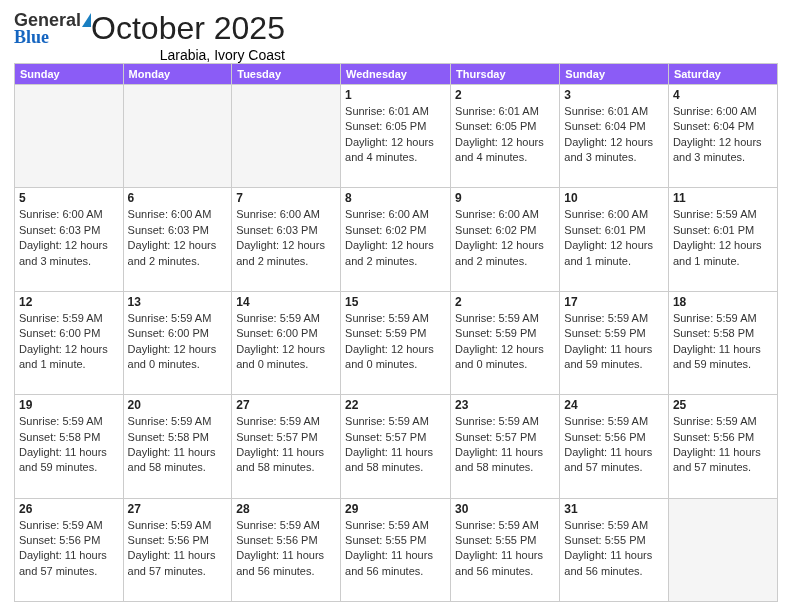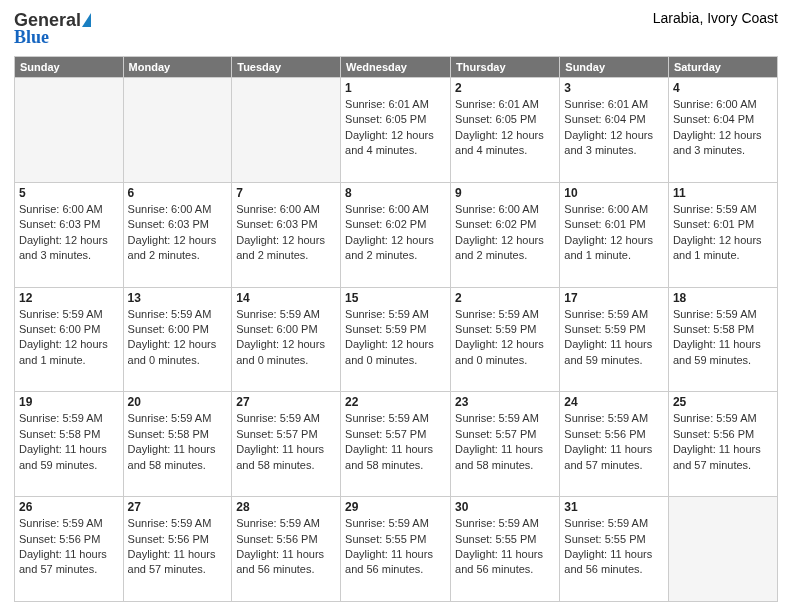--- a/index.html
+++ b/index.html
@@ -12,23 +12,21 @@
     }
     .page {
       width: 792px;
       height: 612px;
       padding: 10px 14px;
       display: flex;
       flex-direction: column;
     }
     .header {
       display: flex;
-      justify-content: space-between;
       align-items: flex-start;
-      margin-bottom: 8px;
     }
     .logo {
       display: flex;
       flex-direction: column;
       align-items: flex-start;
     }
     .logo-text {
       font-size: 18px;
       font-weight: bold;
     }
@@ -45,21 +43,21 @@
     .location-title {
       font-size: 14px;
       color: #000000;
     }
     .calendar {
       width: 100%;
       border-collapse: collapse;
       flex: 1;
     }
     .calendar th {
-      background-color: #737373;
+      background-color: #8b5cf6;
       color: #fff;
       font-size: 11px;
       font-weight: bold;
       text-align: left;
       padding: 4px 5px;
       border: 1px solid #ccc;
     }
     .calendar td {
       vertical-align: top;
       border: 1px solid #ccc;
@@ -90,20 +88,21 @@
 <div class="page">
   <div class="header">
     <div class="logo">
       <div style="display:flex;align-items:center;">
         <span class="logo-text logo-general">General</span>
         <span style="display:inline-block;width:0;height:0;border-left:9px solid transparent;border-bottom:14px solid #1a7fc1;margin-left:1px;margin-bottom:2px;"></span>
       </div>
       <span class="logo-text logo-blue" style="margin-top:-4px;font-family:Liberation Serif, serif;">Blue</span>
     </div>
     <div class="title-block">
+      <div class="month-title">October 2025</div>
       <div class="location-title">Larabia, Ivory Coast</div>
     </div>
   </div>
 
   <table class="calendar">
     <thead>
       <tr>
       <th>Sunday</th>
           <th>Monday</th>
           <th>Tuesday</th>

